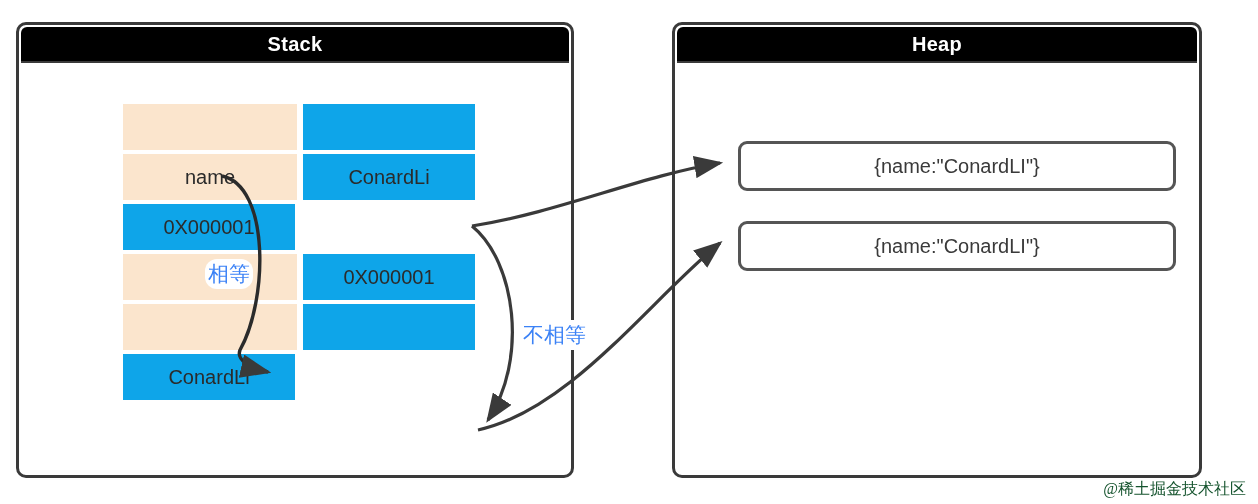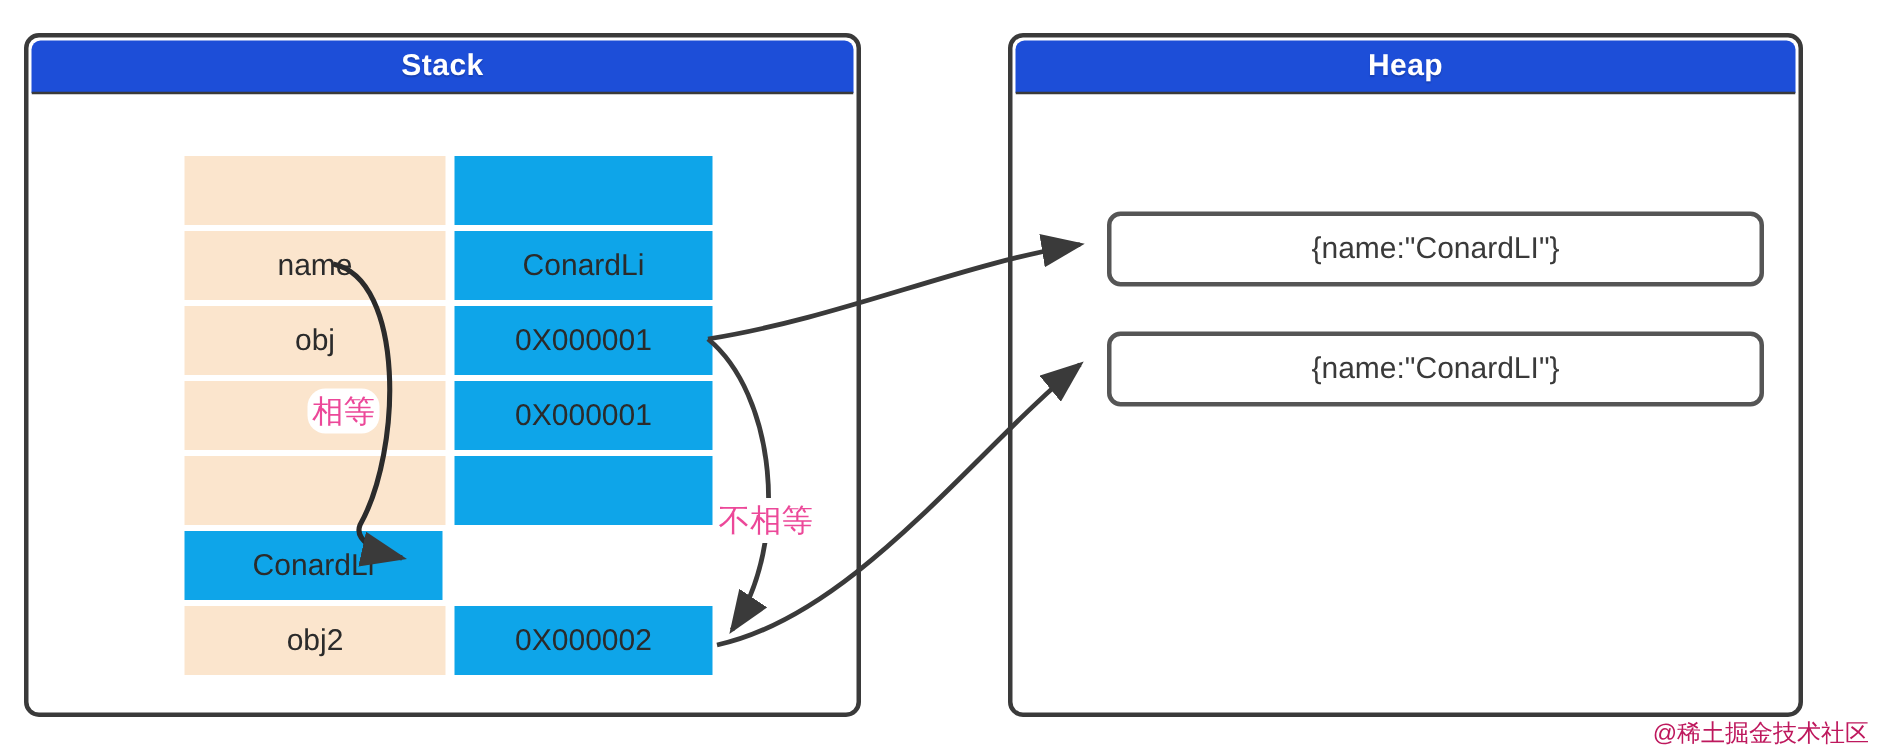--- a/index.html
+++ b/index.html
@@ -26,21 +26,21 @@
   }
   #stack-panel { left: 16px;  top: 22px; width: 558px; height: 456px; }
   #heap-panel  { left: 672px; top: 22px; width: 530px; height: 456px; }
 
   .panel-header {
     position: absolute;
     left: 2px;
     top: 2px;
     right: 2px;
     height: 36px;
-    background: #1d4ed8;
+    background: #000000;
     border-radius: 6px 6px 0 0;
     border-bottom: 2px solid #3a3a3a;
     display: flex;
     align-items: center;
     justify-content: center;
     box-sizing: border-box;
   }
   .panel-header-title {
     color: #ffffff;
     font-size: 20px;
@@ -104,73 +104,69 @@
     width: 1258px;
     height: 504px;
     pointer-events: none;
   }
 
   
   .edge-label {
     position: absolute;
     background: #ffffff;
     font-size: 21px;
-    color: #ec4899;
+    color: #3b82f6;
     padding: 1px 3px;
     white-space: nowrap;
     border-radius: 12px;
   }
   #label-equal     { left: 205px; top: 259px; }
-  #label-not-equal { left: 476px; top: 320px; margin-top: 12px; }
+  #label-not-equal { left: 520px; top: 320px; }
 
   
   #watermark {
     position: absolute;
     right: 12px;
     bottom: 4px;
     font-size: 16px;
-    color: #be185d;
+    color: #14532d;
     white-space: nowrap;
+    font-family: Liberation Serif, serif;
   }
 </style>
 </head>
 <body>
 
 <div class="panel" id="stack-panel">
   <div class="panel-header">
     <span class="panel-header-title">Stack</span>
   </div>
 
   <div id="stack-table">
     <div class="stack-row">
       <div class="cell cell-key empty"></div>
       <div class="cell cell-value empty"></div>
     </div>
     <div class="stack-row">
       <div class="cell cell-key">name</div>
       <div class="cell cell-value">ConardLi</div>
     </div>
     <div class="stack-row">
-      <div class="cell cell-key">obj</div>
       <div class="cell cell-value">0X000001</div>
     </div>
     <div class="stack-row">
       <div class="cell cell-key"></div>
       <div class="cell cell-value">0X000001</div>
     </div>
     <div class="stack-row">
       <div class="cell cell-key empty"></div>
       <div class="cell cell-value empty"></div>
     </div>
     <div class="stack-row">
       <div class="cell cell-value">ConardLi</div>
-    </div>
-    <div class="stack-row">
-      <div class="cell cell-key">obj2</div>
-      <div class="cell cell-value">0X000002</div>
     </div>
   </div>
 </div>
 
 <div class="panel" id="heap-panel">
   <div class="panel-header">
     <span class="panel-header-title">Heap</span>
   </div>
 
   <div class="heap-box" id="heap-box-1">

